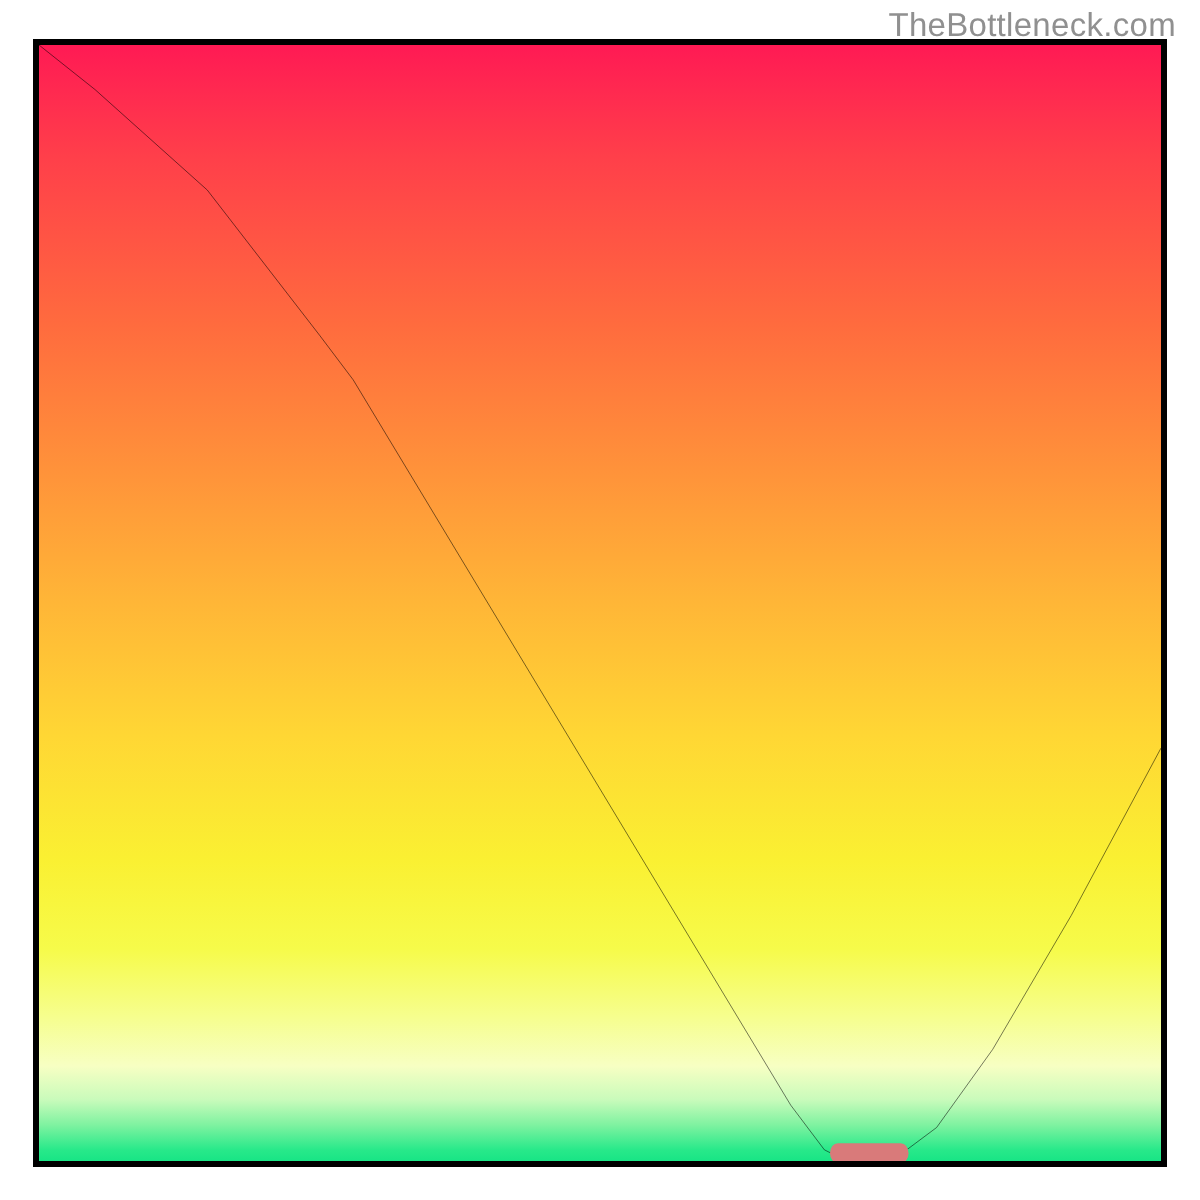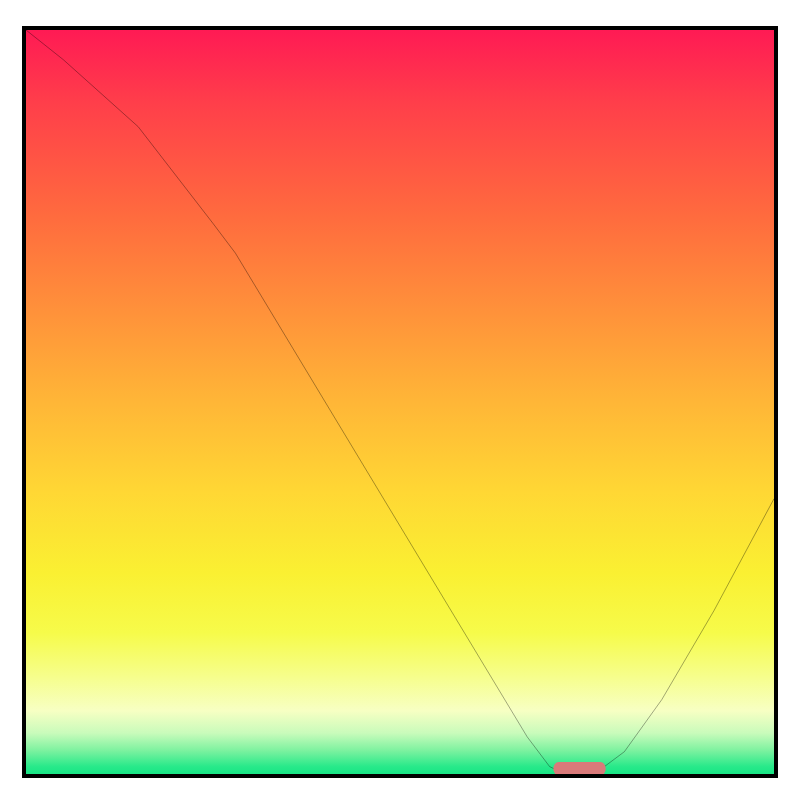--- a/index.html
+++ b/index.html
@@ -72,20 +72,21 @@
     top: 0;
     width: 100%;
     height: 100%;
   }
 </style>
 </head>
 <body>
 
 <div class="chart-wrap">
 
+  <div class="attribution">TheBottleneck.com</div>
 
   <div class="inner-frame">
     <div class="heatmap"></div>
 
     <svg class="curve-svg" viewBox="0 0 100 100" preserveAspectRatio="none">
       <path id="curve-path" fill="none" stroke="#000" stroke-width="0.35" vector-effect="non-scaling-stroke" d="M0.00 0.00 L5.00 4.00 L15.00 13.00 L25.00 26.00 L28.00 30.00 L40.00 50.00 L55.00 75.00 L67.00 95.00 L70.00 99.00 L72.00 100.00 L76.00 100.00 L80.00 97.00 L85.00 90.00 L92.00 78.00 L100.00 63.00"></path>
     </svg>
 
     <svg class="marker-svg" viewBox="0 0 100 100" preserveAspectRatio="none">
       <rect id="marker-rect" rx="0.7" ry="0.9" fill="#d97a7a" x="70.5" y="98.4" width="7" height="1.8"></rect>

